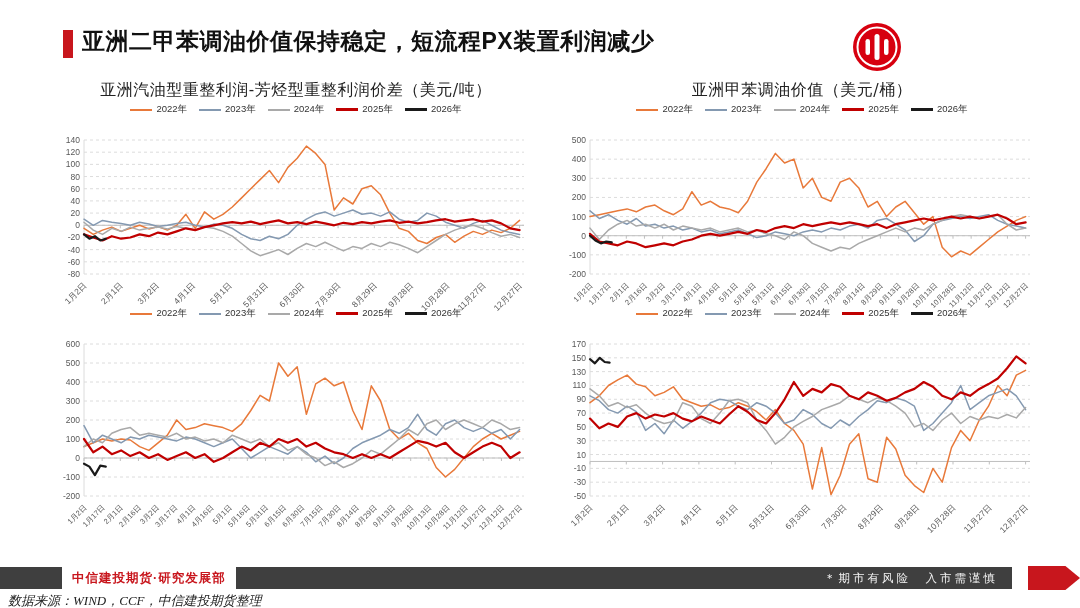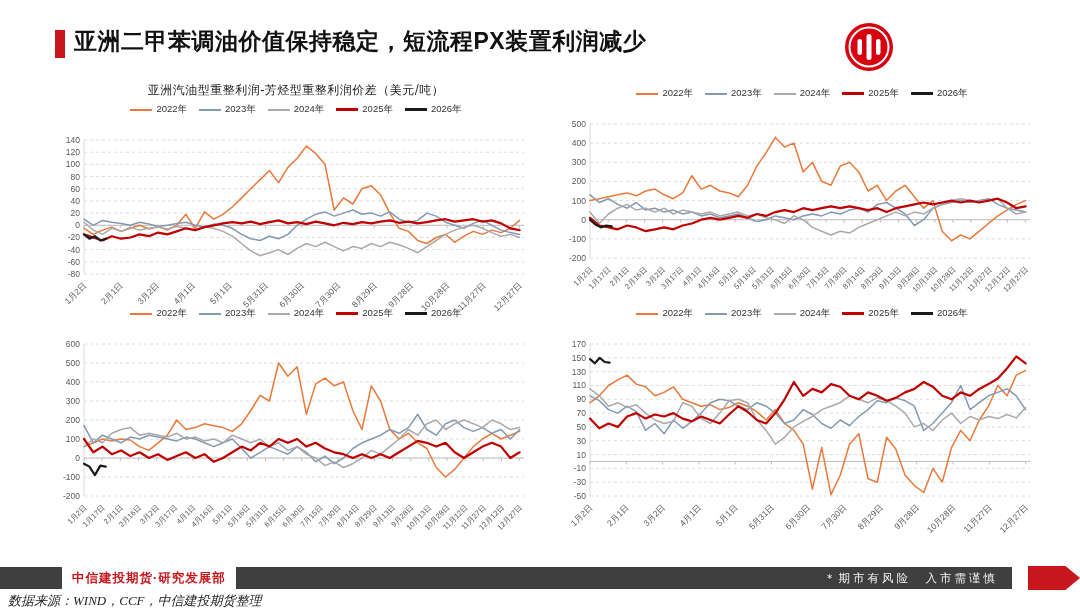--- a/index.html
+++ b/index.html
@@ -1,31 +1,31 @@
 <!DOCTYPE html>
 <html><head>
 <meta charset="utf-8">
 <style>
   html,body{margin:0;padding:0;}
   body{
     width:1080px;height:608px;position:relative;overflow:hidden;
     background:#ffffff;font-family:"Liberation Sans",sans-serif;color:#1a1a1a;
   }
   
-  .header{position:absolute;left:8px;top:0;width:872px;height:80px;}
+  .header{position:absolute;left:16px;top:0;width:872px;height:80px;}
   .accent-bar{position:absolute;left:47px;top:30px;width:10px;height:28px;background:#C8161D;}
   .main-title{position:absolute;left:66px;top:26px;font-size:23px;font-weight:bold;color:#111;letter-spacing:0.5px;}
   .logo{position:absolute;left:836px;top:22px;display:flex;align-items:center;}
   .logo-text{margin-left:9px;}
   .logo-cn{font-size:23px;font-weight:bold;color:#1a1a1a;letter-spacing:2px;line-height:26px;}
   .logo-en{font-size:13.5px;font-weight:bold;color:#4a4a4a;letter-spacing:2.2px;line-height:16px;}
   
   .chart-card{position:absolute;width:500px;}
   .chart-card .ctitle{
-    text-align:center;font-family:"DejaVu Serif",serif;font-size:12px;color:#222;
+    text-align:center;font-family:"DejaVu Serif",serif;font-size:16px;color:#222;
     height:16px;line-height:16px;letter-spacing:0.5px;
   }
   .chart-card .legend{display:flex;justify-content:center;align-items:flex-end;gap:12px;height:18px;}
   .legend-item{display:inline-flex;align-items:center;gap:4px;font-size:9.5px;color:#333;}
   .swatch{display:inline-block;width:22px;height:2px;}
   .plot{line-height:0;margin-top:18px;}
   #card0{left:46px;top:82px;}
   #card1{left:552px;top:82px;}
   #card2{left:46px;top:302px;}
   #card3{left:552px;top:302px;}
@@ -145,20 +145,21 @@
         <line x1="473.6" y1="91.27272727272727" x2="473.6" y2="94.27272727272727" stroke="#BFBFBF" stroke-width="1"></line>
         <text x="476.6" y="152" text-anchor="end" font-size="8.5" fill="#595959" font-family="Liberation Sans, sans-serif" transform="rotate(-45 476.6 152)">12月27日</text>
         <polyline points="38.0,94.3 47.3,100.4 56.5,96.1 65.8,93.1 75.1,97.4 84.3,94.3 93.6,91.3 102.9,94.9 112.1,92.5 121.4,96.1 130.7,91.3 139.9,80.3 149.2,94.3 158.5,77.9 167.8,85.2 177.0,80.3 186.3,73.0 195.6,63.9 204.8,54.7 214.1,45.6 223.4,36.5 232.6,48.6 241.9,33.4 251.2,24.3 260.4,12.1 269.7,19.4 279.0,30.4 288.2,76.0 297.5,63.9 306.8,70.0 316.0,54.7 325.3,51.7 334.6,60.8 343.8,79.1 353.1,94.3 362.4,97.4 371.7,106.5 380.9,109.5 390.2,103.5 399.5,100.4 408.7,108.3 418.0,102.2 427.3,97.4 436.5,100.4 445.8,96.1 455.1,98.6 464.3,94.3 473.6,86.4" fill="none" stroke="#E8793A" stroke-width="1.5" stroke-linejoin="round" stroke-linecap="round"></polyline>
         <polyline points="38.0,85.2 47.3,91.3 56.5,86.4 65.8,88.2 75.1,89.4 84.3,91.3 93.6,88.2 102.9,90.1 112.1,92.5 121.4,91.3 130.7,89.4 139.9,88.2 149.2,91.3 158.5,93.1 167.8,90.1 177.0,91.3 186.3,94.3 195.6,100.4 204.8,104.7 214.1,106.5 223.4,102.2 232.6,104.7 241.9,100.4 251.2,91.3 260.4,85.2 269.7,80.3 279.0,77.9 288.2,82.1 297.5,79.1 306.8,76.0 316.0,80.3 325.3,79.1 334.6,82.1 343.8,77.9 353.1,85.2 362.4,88.2 371.7,86.4 380.9,79.1 390.2,82.1 399.5,88.2 408.7,91.3 418.0,94.3 427.3,89.4 436.5,86.4 445.8,91.3 455.1,96.1 464.3,98.6 473.6,100.4" fill="none" stroke="#8499B1" stroke-width="1.5" stroke-linejoin="round" stroke-linecap="round"></polyline>
         <polyline points="38.0,88.2 47.3,96.1 56.5,100.4 65.8,94.3 75.1,97.4 84.3,93.1 93.6,96.1 102.9,94.3 112.1,93.1 121.4,94.9 130.7,92.5 139.9,94.3 149.2,96.1 158.5,93.1 167.8,94.3 177.0,97.4 186.3,102.2 195.6,109.5 204.8,116.9 214.1,121.7 223.4,118.7 232.6,115.6 241.9,120.5 251.2,114.4 260.4,109.5 269.7,112.6 279.0,108.3 288.2,112.6 297.5,116.9 306.8,112.6 316.0,114.4 325.3,109.5 334.6,112.6 343.8,108.3 353.1,110.8 362.4,114.4 371.7,118.7 380.9,112.6 390.2,106.5 399.5,100.4 408.7,96.1 418.0,93.1 427.3,91.3 436.5,94.3 445.8,98.6 455.1,102.2 464.3,100.4 473.6,103.5" fill="none" stroke="#A9A9A9" stroke-width="1.5" stroke-linejoin="round" stroke-linecap="round"></polyline>
         <polyline points="38.0,100.4 47.3,103.5 56.5,106.5 65.8,102.2 75.1,104.7 84.3,103.5 93.6,100.4 102.9,102.2 112.1,98.6 121.4,100.4 130.7,97.4 139.9,94.3 149.2,96.1 158.5,93.1 167.8,91.3 177.0,89.4 186.3,88.2 195.6,89.4 204.8,87.6 214.1,90.1 223.4,88.2 232.6,86.4 241.9,89.4 251.2,88.2 260.4,90.1 269.7,87.6 279.0,89.4 288.2,91.3 297.5,88.8 306.8,90.1 316.0,88.2 325.3,89.4 334.6,87.6 343.8,86.4 353.1,88.8 362.4,87.6 371.7,89.4 380.9,88.2 390.2,86.4 399.5,85.2 408.7,87.6 418.0,86.4 427.3,85.2 436.5,87.6 445.8,86.4 455.1,89.4 464.3,94.3 473.6,96.1" fill="none" stroke="#C00000" stroke-width="2.2" stroke-linejoin="round" stroke-linecap="round"></polyline>
         <polyline points="38.0,100.4 43.4,104.7 48.9,102.2 54.3,106.5 59.8,104.7" fill="none" stroke="#1A1A1A" stroke-width="2.2" stroke-linejoin="round" stroke-linecap="round"></polyline>
       </svg></div>
 </div>
 <div class="chart-card" id="card1">
+  <div class="ctitle">亚洲甲苯调油价值（美元/桶）</div>
   <div class="legend">
       <span class="legend-item">
         <span class="swatch" style="background: rgb(232, 121, 58);"></span>
         <span>2022年</span>
       </span>
       <span class="legend-item">
         <span class="swatch" style="background: rgb(132, 153, 177);"></span>
         <span>2023年</span>
       </span>
       <span class="legend-item">

